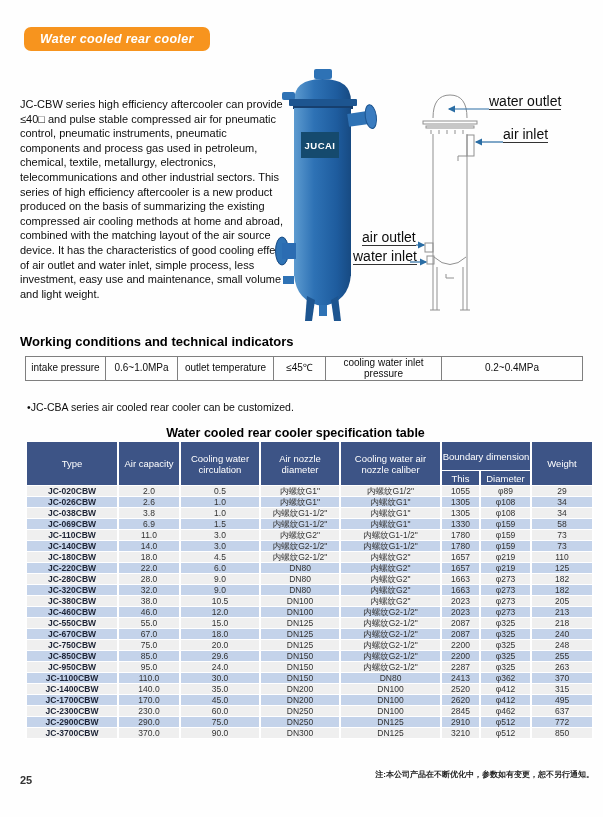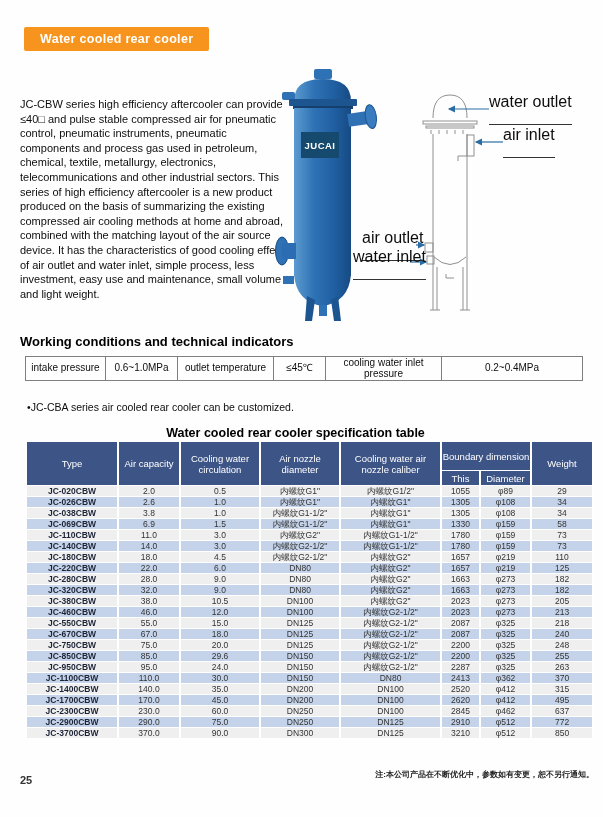--- a/index.html
+++ b/index.html
@@ -4,31 +4,32 @@
 <style>
   * { margin:0; padding:0; box-sizing:border-box; }
   html,body { width:603px; height:817px; }
   body {
     position:relative; background:#fefefe; overflow:hidden;
     font-family:"Liberation Sans", sans-serif; color:#111;
   }
   .badge {
     position:absolute; left:24px; top:27px; height:24px;
     background:#f7941e; color:#fff; font-size:12.5px; font-weight:bold;
-    border-radius:2px; padding:0 16px; display:flex; align-items:center;
+    border-radius:7px; padding:0 16px; display:flex; align-items:center;
     letter-spacing:.3px;
+    font-style:italic;
   }
   .intro {
     position:absolute; left:20px; top:97px; width:264px;
     font-size:11px; line-height:14.6px; color:#0d0d0d; text-align:left;
   }
   .illustration { position:absolute; left:270px; top:55px; width:333px; height:285px; }
   .diag-label {
-    position:absolute; font-size:16px; color:#0d0d0d;
-    border-bottom:1px solid #333; line-height:13px; padding-bottom:16px;
+    position:absolute; font-size:14px; color:#0d0d0d;
+    border-bottom:1px solid #333; line-height:13px; padding-bottom:1px;
     white-space:nowrap;
   }
   .lbl-water-outlet { left:489px; top:95px; }
   .lbl-air-inlet    { left:503px; top:128px; }
   .lbl-air-outlet   { left:362px; top:231px; }
   .lbl-water-inlet  { left:353px; top:250px; }
 
   .wc-heading {
     position:absolute; left:20px; top:334px;
     font-size:13px; font-weight:bold; color:#000;

